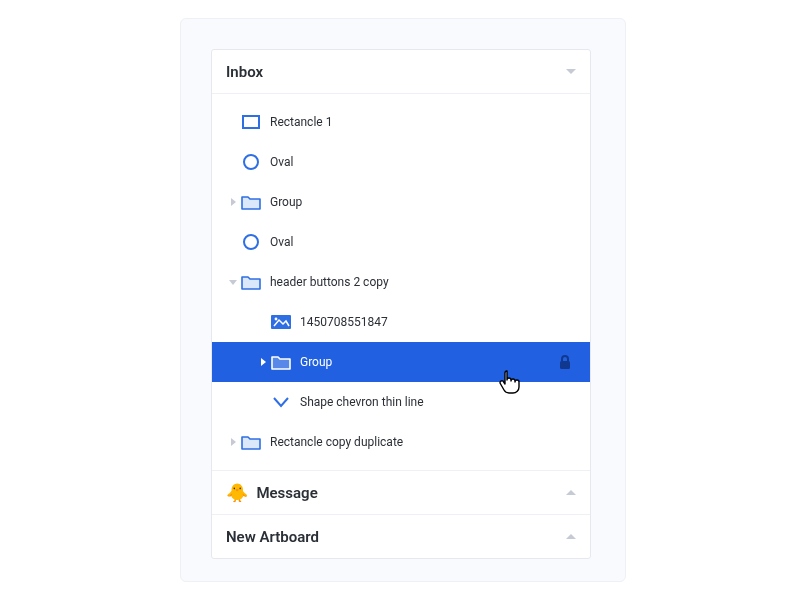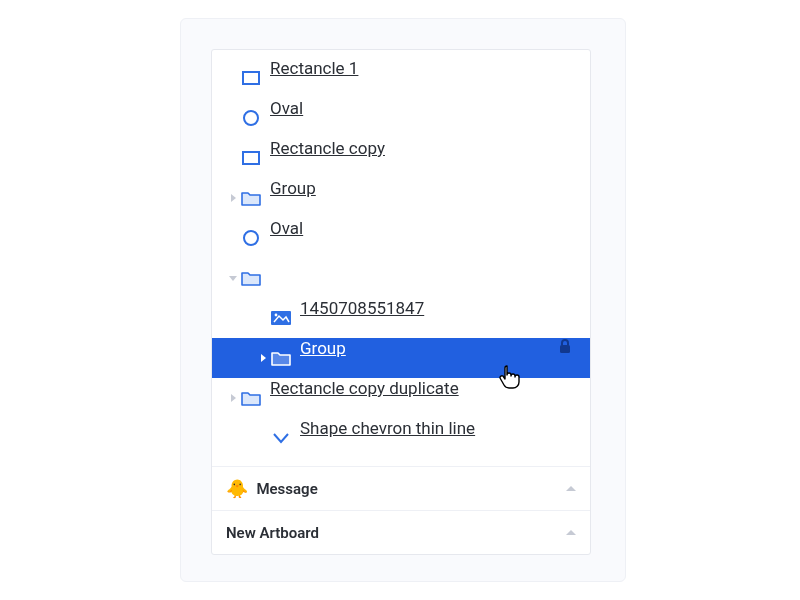--- a/index.html
+++ b/index.html
@@ -58,26 +58,26 @@
   .caret-up {
     border-left: 5px solid transparent;
     border-right: 5px solid transparent;
     border-bottom: 5px solid #c6cad4;
   }
   .tree {
     padding: 8px 0;
   }
   .tree-row {
     display: flex;
+    align-items: center;
     height: 40px;
-    font-size: 17px;
+    font-size: 12px;
     color: #2b2f36;
     cursor: pointer;
     position: relative;
-    text-decoration: underline;
   }
   .tree-row.selected {
     background: #2160e0;
     color: #fff;
   }
   .disclosure {
     width: 14px;
     display: flex;
     align-items: center;
     justify-content: center;
@@ -120,20 +120,26 @@
     pointer-events: none;
   }
   .chick { font-size: 18px; line-height: 1; }
 </style>
 </head>
 <body>
 
 <div class="outer-panel">
   <div class="inner-panel">
 
+    <div class="section-header">
+      <div class="title-row">
+        <span class="label">Inbox</span>
+      </div>
+      <span class="caret-down"></span>
+    </div>
 
     <div class="tree" id="tree">
         <div class="tree-row depth-0">
           <span class="disclosure"></span>
           <span class="icon-slot">
             <svg class="ic" width="18" height="14" viewBox="0 0 18 14">
               <rect x="1" y="1" width="16" height="12" fill="none" stroke="#2f6fe4" stroke-width="2"></rect>
             </svg>
           </span>
           <span class="label">Rectancle 1</span>
@@ -141,29 +147,20 @@
         <div class="tree-row depth-0">
           <span class="disclosure"></span>
           <span class="icon-slot">
             <svg class="ic" width="18" height="18" viewBox="0 0 18 18">
               <circle cx="9" cy="9" r="7" fill="none" stroke="#2f6fe4" stroke-width="2"></circle>
             </svg>
           </span>
           <span class="label">Oval</span>
         </div>
         <div class="tree-row depth-0">
-          <span class="disclosure"></span>
-          <span class="icon-slot">
-            <svg class="ic" width="18" height="14" viewBox="0 0 18 14">
-              <rect x="1" y="1" width="16" height="12" fill="none" stroke="#2f6fe4" stroke-width="2"></rect>
-            </svg>
-          </span>
-          <span class="label">Rectancle copy</span>
-        </div>
-        <div class="tree-row depth-0">
           <span class="disclosure">
             <span class="tri-right"></span>
           </span>
           <span class="icon-slot">
             <svg class="ic" width="20" height="16" viewBox="0 0 20 16">
               <path d="M1 3 h6 l2 2 h10 v10 h-18 z" fill="#dbe7fb" stroke="#2f6fe4" stroke-width="1.6" stroke-linejoin="round"></path>
             </svg>
           </span>
           <span class="label">Group</span>
         </div>
@@ -178,20 +175,21 @@
         </div>
         <div class="tree-row depth-0">
           <span class="disclosure">
             <span class="tri-down"></span>
           </span>
           <span class="icon-slot">
             <svg class="ic" width="20" height="16" viewBox="0 0 20 16">
               <path d="M1 3 h6 l2 2 h10 v10 h-18 z" fill="#dbe7fb" stroke="#2f6fe4" stroke-width="1.6" stroke-linejoin="round"></path>
             </svg>
           </span>
+          <span class="label">header buttons 2 copy</span>
         </div>
         <div class="tree-row depth-1">
           <span class="disclosure"></span>
           <span class="icon-slot">
             <svg class="ic" width="20" height="14" viewBox="0 0 20 14">
               <rect x="0" y="0" width="20" height="14" rx="1" fill="#2f6fe4"></rect>
               <polyline points="3,11 8,5 12,9 15,6 18,11" fill="none" stroke="#fff" stroke-width="1.5"></polyline>
               <circle cx="5" cy="4" r="1.4" fill="#fff"></circle>
             </svg>
           </span>
@@ -210,39 +208,39 @@
           <span class="lock-slot">
             <svg class="ic" width="14" height="16" viewBox="0 0 14 16">
               <rect x="2" y="7" width="10" height="8" rx="1.5" fill="#11388f"></rect>
               <path d="M4 7 V5 a3 3 0 0 1 6 0 V7" fill="none" stroke="#11388f" stroke-width="2"></path>
             </svg>
           </span>
           <span class="cursor-hand"><svg width="24" height="26" viewBox="0 0 24 26">
               <path d="M9 2 v9 M9 11 a2 2 0 0 1 4 0 v1 a2 2 0 0 1 4 0 v1 a2 2 0 0 1 4 0 v5 a6 6 0 0 1 -6 6 h-4 a6 6 0 0 1 -5 -3 l-4 -7 a2 2 0 0 1 3 -2 l2 3 V4 a2 2 0 0 1 2 -2 z" fill="#fff" stroke="#000" stroke-width="1.4" stroke-linejoin="round"></path>
             </svg></span>
         </div>
-        <div class="tree-row depth-0">
-          <span class="disclosure">
-            <span class="tri-right"></span>
-          </span>
-          <span class="icon-slot">
-            <svg class="ic" width="20" height="16" viewBox="0 0 20 16">
-              <path d="M1 3 h6 l2 2 h10 v10 h-18 z" fill="#dbe7fb" stroke="#2f6fe4" stroke-width="1.6" stroke-linejoin="round"></path>
-            </svg>
-          </span>
-          <span class="label">Rectancle copy duplicate</span>
-        </div>
         <div class="tree-row depth-1">
           <span class="disclosure"></span>
           <span class="icon-slot">
             <svg class="ic" width="18" height="12" viewBox="0 0 18 12">
               <polyline points="2,2 9,10 16,2" fill="none" stroke="#2f6fe4" stroke-width="2"></polyline>
             </svg>
           </span>
           <span class="label">Shape chevron thin line</span>
+        </div>
+        <div class="tree-row depth-0">
+          <span class="disclosure">
+            <span class="tri-right"></span>
+          </span>
+          <span class="icon-slot">
+            <svg class="ic" width="20" height="16" viewBox="0 0 20 16">
+              <path d="M1 3 h6 l2 2 h10 v10 h-18 z" fill="#dbe7fb" stroke="#2f6fe4" stroke-width="1.6" stroke-linejoin="round"></path>
+            </svg>
+          </span>
+          <span class="label">Rectancle copy duplicate</span>
         </div>
       </div>
 
     <div class="section-header">
       <div class="title-row">
         <span class="chick">🐥</span>
         <span class="label">Message</span>
       </div>
       <span class="caret-up"></span>
     </div>

